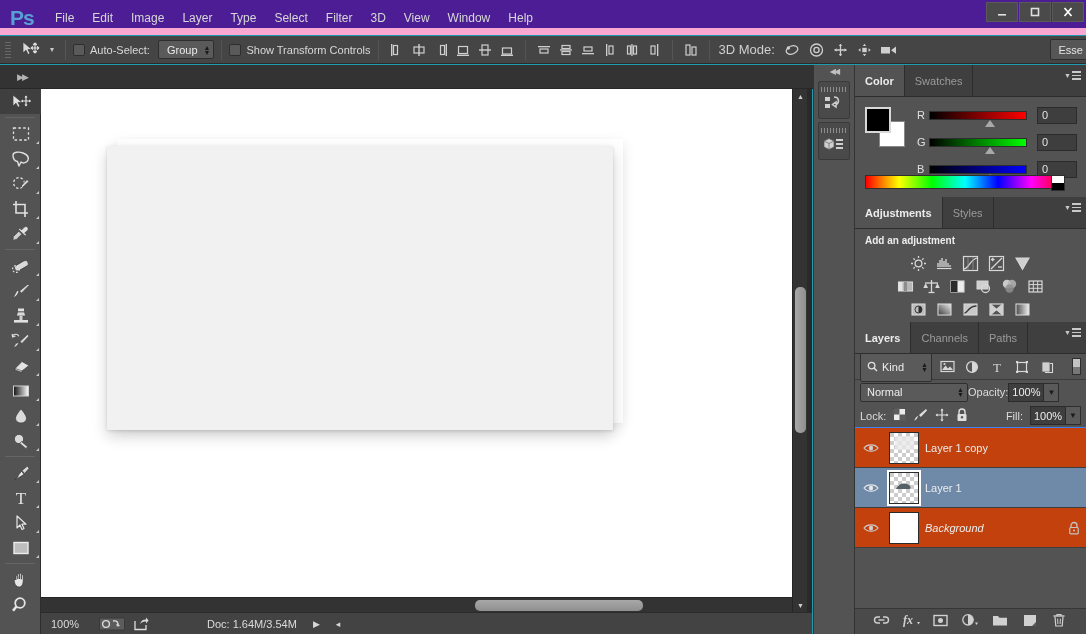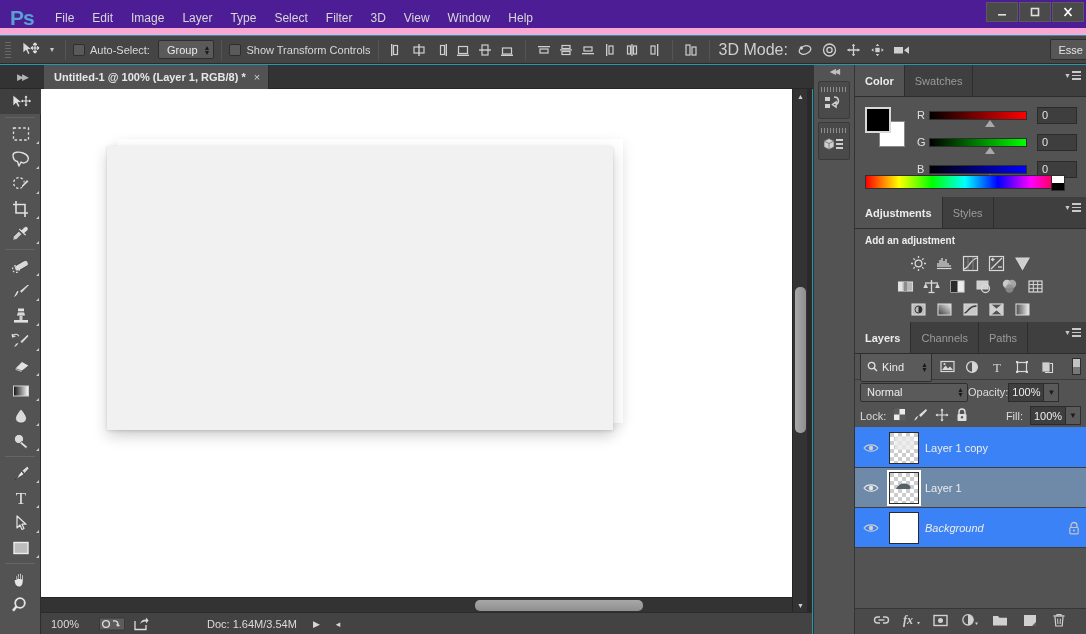--- a/index.html
+++ b/index.html
@@ -60,21 +60,21 @@
   .opt-label { color:#d8d8d8; font-size:11px; white-space:nowrap; }
   .opt-group { display:flex; align-items:center; }
   .combo {
     display:flex; align-items:center; justify-content:space-between;
     height:19px; padding:0 3px 0 8px; margin-left:8px;
     background:#5a5a5a; border:1px solid #2e2e2e; border-radius:2px;
     color:#eaeaea; font-size:11px; min-width:56px;
   }
   .spin { display:flex; flex-direction:column; line-height:5px; font-size:7px; margin-left:6px; color:#1a1a1a; }
   .align-btn { width:22px; height:22px; display:flex; align-items:center; justify-content:center; }
-  .mode3d { color:#cfcfcf; margin:0 6px 0 2px; font-size:16px; }
+  .mode3d { color:#cfcfcf; margin:0 6px 0 2px; font-size:13px; }
   .mode3d-btn { width:24px; height:22px; display:flex; align-items:center; justify-content:center; }
   .esse-btn {
     position:absolute; right:-6px; top:3px; height:21px; padding:0 8px;
     background:#565656; border:1px solid #2e2e2e; border-radius:2px;
     display:flex; align-items:center; color:#e4e4e4; font-size:11px;
   }
 
   
   .tabstrip {
     position:absolute; left:0; top:65px; width:1086px; height:24px;
@@ -274,21 +274,21 @@
   .val-box {
     height:19px; width:36px; background:#3e3e3e; border:1px solid #2b2b2b;
     color:#ececec; font-size:11px; display:flex; align-items:center; justify-content:center;
   }
   .val-caret {
     height:19px; width:15px; background:#5a5a5a; border:1px solid #2e2e2e; border-left:none;
     display:flex; align-items:center; justify-content:center; color:#1b1b1b; font-size:8px;
   }
   .lockrow { display:flex; align-items:center; height:24px; padding:0 5px; gap:7px; border-bottom:1px solid #3b82f6; }
 
-  .layerlist { background:#3b82f6; }
+  .layerlist { background:#c2410c; }
   .layerrow {
     display:flex; align-items:center; height:40px;
     border-bottom:1px solid #3e3e3e; padding-left:4px; gap:6px;
   }
   .layerrow.selected { background:#6e8aa8; }
   .eye { width:24px; height:40px; display:flex; align-items:center; justify-content:center; }
   .lthumb {
     width:30px; height:32px; background:
       repeating-conic-gradient(#ffffff 0% 25%, #cdcdcd 0% 50%) 0 0 / 8px 8px;
     border:1px solid #2a2a2a; position:relative; overflow:hidden; flex:none;
@@ -500,24 +500,20 @@
       </svg>
     </div>
 
     <div class="esse-btn">
       <span>Esse</span>
     </div>
   </div>
 
   <div class="tabstrip">
     <div class="collapse-arrows">▶▶</div>
-    <div class="doctab">
-      <span class="doctab-title">Untitled-1 @ 100% (Layer 1, RGB/8) *</span>
-      <span class="doctab-close">×</span>
-    </div>
   </div>
 
   <div class="toolbar">
 
     <div class="tool active">
       <svg width="22" height="18" viewBox="0 0 22 18">
         <path d="M3 2 L3 13 L6 10.2 L8 14.2 L10 13.3 L8 9.4 L12 9.4 Z" fill="#e0e0e0" stroke="#3a3a3a" stroke-width="0.7"></path>
         <path d="M16 3 L16 13 M11.5 8 L20.5 8" stroke="#e2e2e2" stroke-width="1.2"></path>
         <path d="M16 2.5 L14.4 4.4 L17.6 4.4 Z M16 13.5 L14.4 11.6 L17.6 11.6 Z M11 8 L13 6.5 L13 9.5 Z M21 8 L19 6.5 L19 9.5 Z" fill="#e2e2e2"></path>
       </svg>

